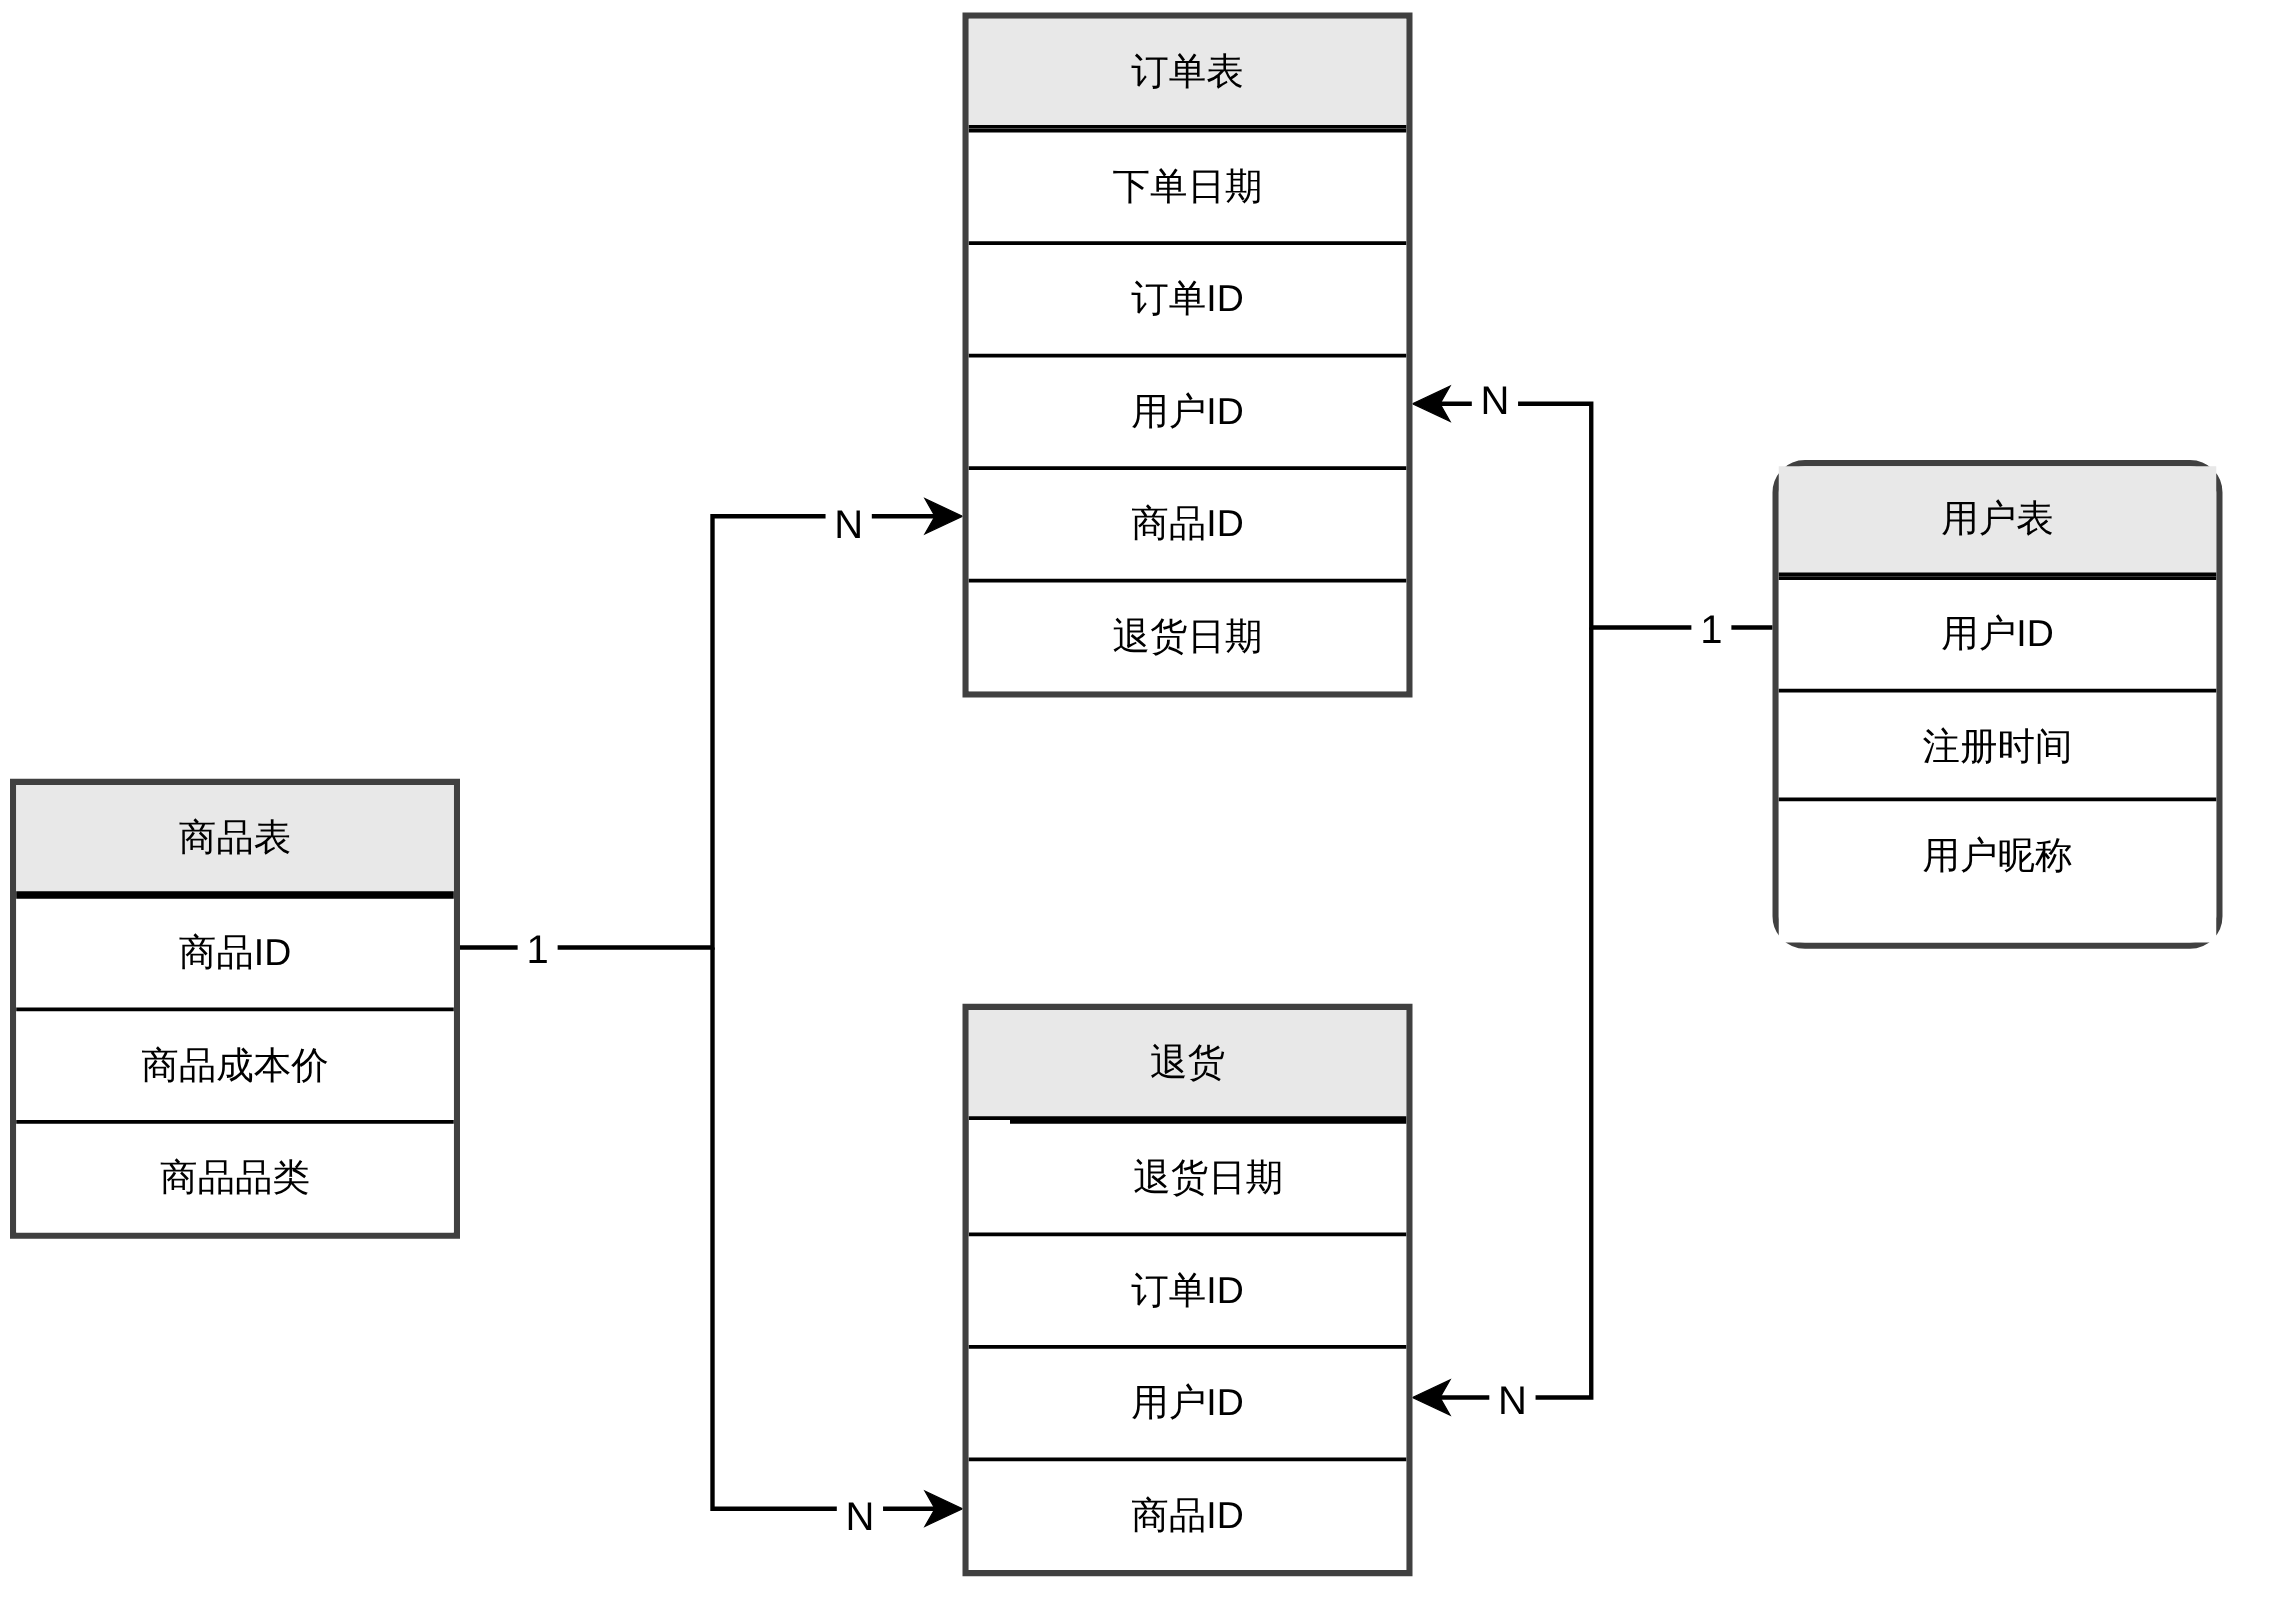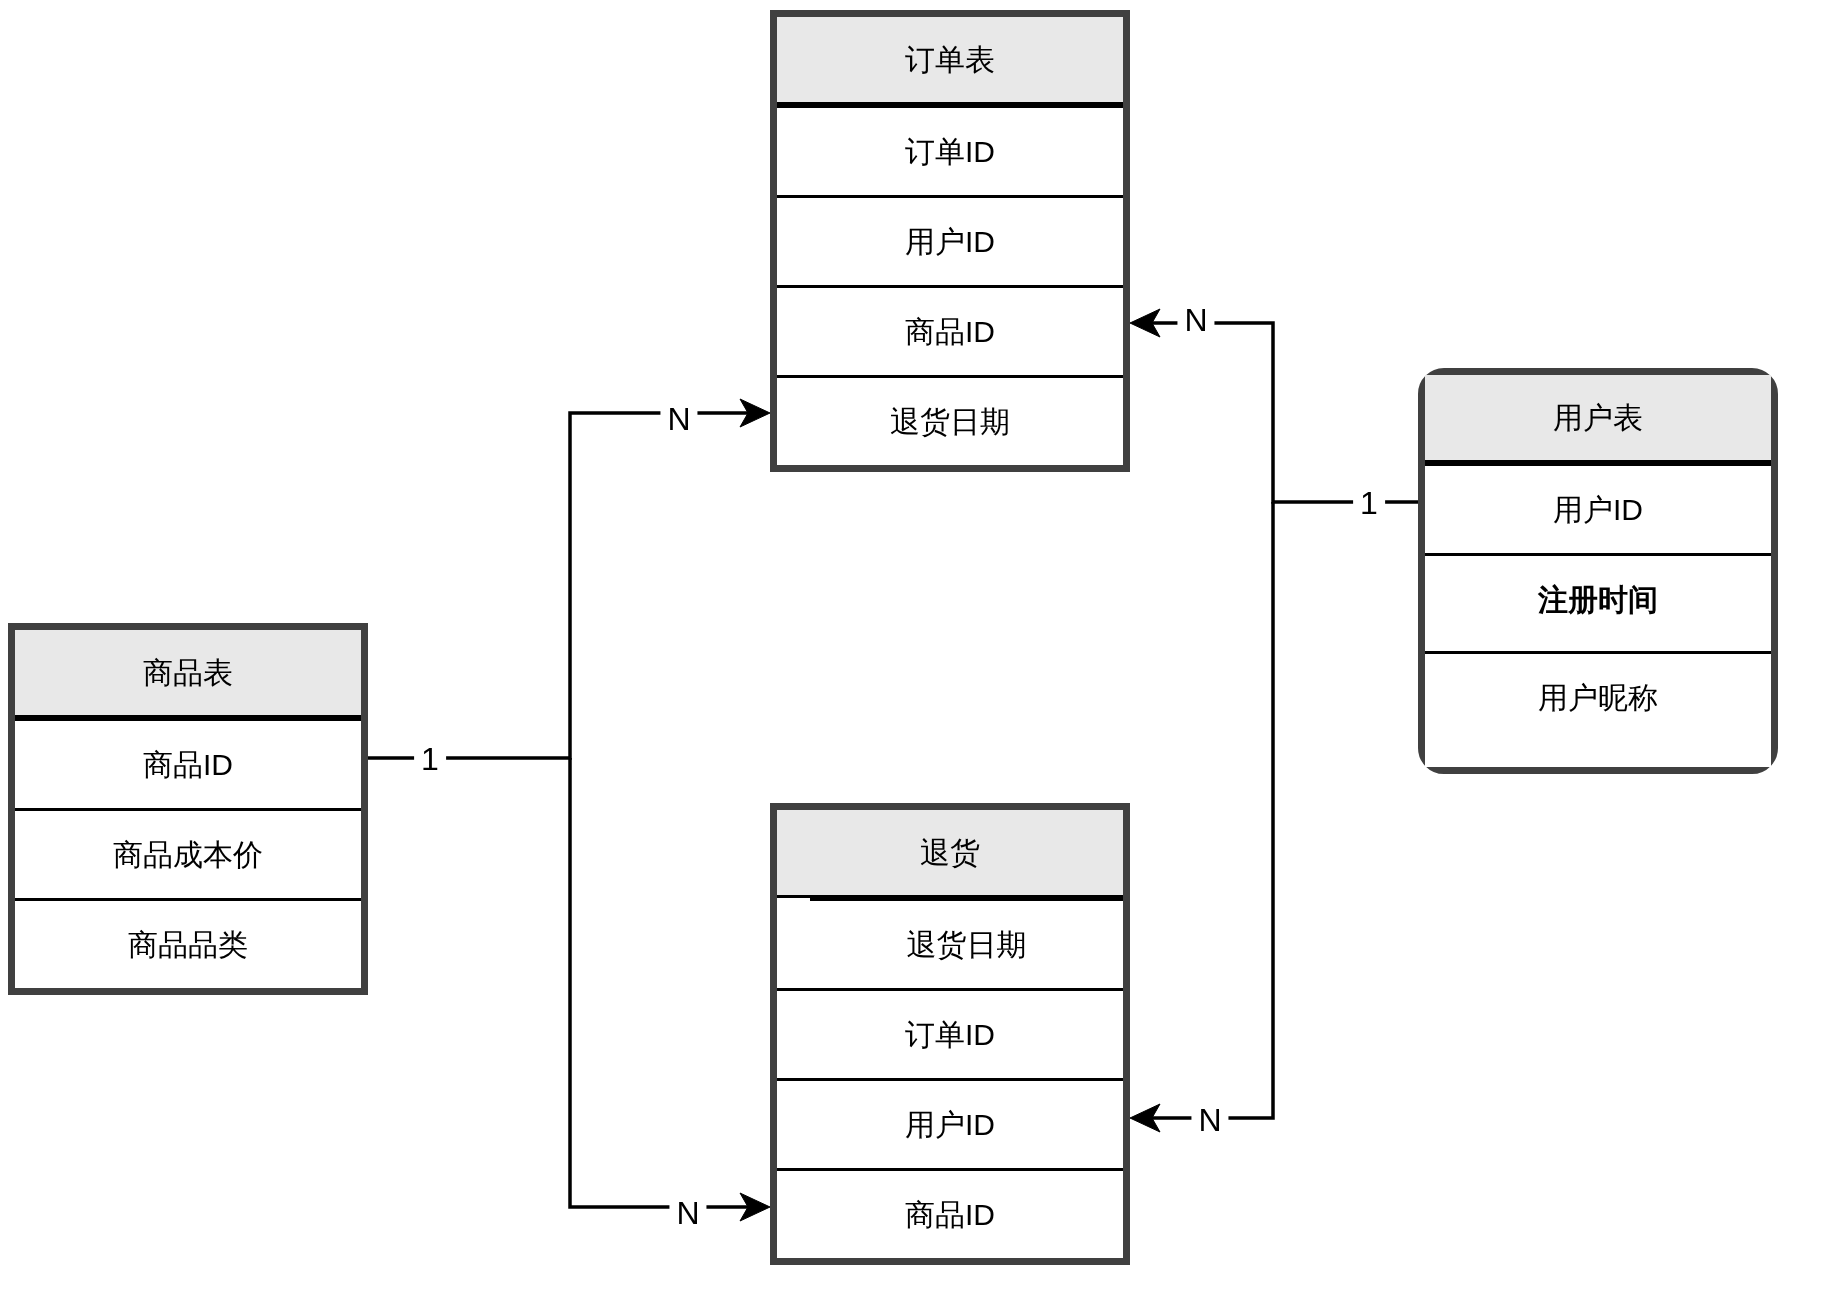--- a/index.html
+++ b/index.html
@@ -29,21 +29,21 @@
     stroke: #000000;
     stroke-width: 3.5;
   }
   #connector-svg path.arrowhead {
     fill: #000000;
     stroke: #000000;
     stroke-width: 1;
   }
   .entity {
     position: absolute;
-    border: 7px solid #404040;
+    border: 5px solid #404040;
     background: #ffffff;
     box-sizing: border-box;
     text-align: center;
     font-size: 30px;
   }
   .entity-header {
     background: #e8e8e8;
     border-bottom: 3px solid #000000;
     box-sizing: border-box;
     font-weight: 400;
@@ -75,29 +75,30 @@
       <polyline points="570,758 570,1207 748,1207"></polyline>
       <polyline points="1418,502 1273,502 1273,323 1152,323"></polyline>
       <polyline points="1273,502 1273,1118 1152,1118"></polyline>
       <path class="arrowhead" d="M770,413 L740,399 L748,413 L740,427 Z"></path>
       <path class="arrowhead" d="M770,1207 L740,1193 L748,1207 L740,1221 Z"></path>
       <path class="arrowhead" d="M1130,323 L1160,309 L1152,323 L1160,337 Z"></path>
       <path class="arrowhead" d="M1130,1118 L1160,1104 L1152,1118 L1160,1132 Z"></path>
     </svg>
 <div class="entity" style="left: 770px; top: 10px; width: 360px;">
       <div class="entity-header" style="height: 88px; line-height: 85px;">订单表</div>
+      <div class="entity-row" style="height: 90px; line-height: 87px;">下单日期</div>
       <div class="entity-row" style="height: 90px; line-height: 87px;">订单ID</div>
       <div class="entity-row" style="height: 90px; line-height: 87px;">用户ID</div>
       <div class="entity-row" style="height: 90px; line-height: 87px;">商品ID</div>
       <div class="entity-row" style="height: 90px; line-height: 87px;">退货日期</div>
     </div>
     <div class="entity" style="left: 1418px; top: 368px; width: 360px; border-radius: 26px;">
       <div class="entity-header" style="height: 88px; line-height: 85px;">用户表</div>
       <div class="entity-row" style="height: 90px; line-height: 87px;">用户ID</div>
-      <div class="entity-row" style="height: 98px; line-height: 87px; font-weight: bold;">注册时间</div>
+      <div class="entity-row" style="height: 87px; line-height: 87px;">注册时间</div>
       <div class="entity-row" style="height: 116px; line-height: 87px;">用户昵称</div>
     </div>
     <div class="entity" style="left: 8px; top: 623px; width: 360px;">
       <div class="entity-header" style="height: 88px; line-height: 85px;">商品表</div>
       <div class="entity-row" style="height: 90px; line-height: 87px;">商品ID</div>
       <div class="entity-row" style="height: 90px; line-height: 87px;">商品成本价</div>
       <div class="entity-row" style="height: 90px; line-height: 87px;">商品品类</div>
     </div>
     <div class="entity" style="left: 770px; top: 803px; width: 360px;">
       <div class="entity-header" style="height: 88px; line-height: 85px;">退货</div>

